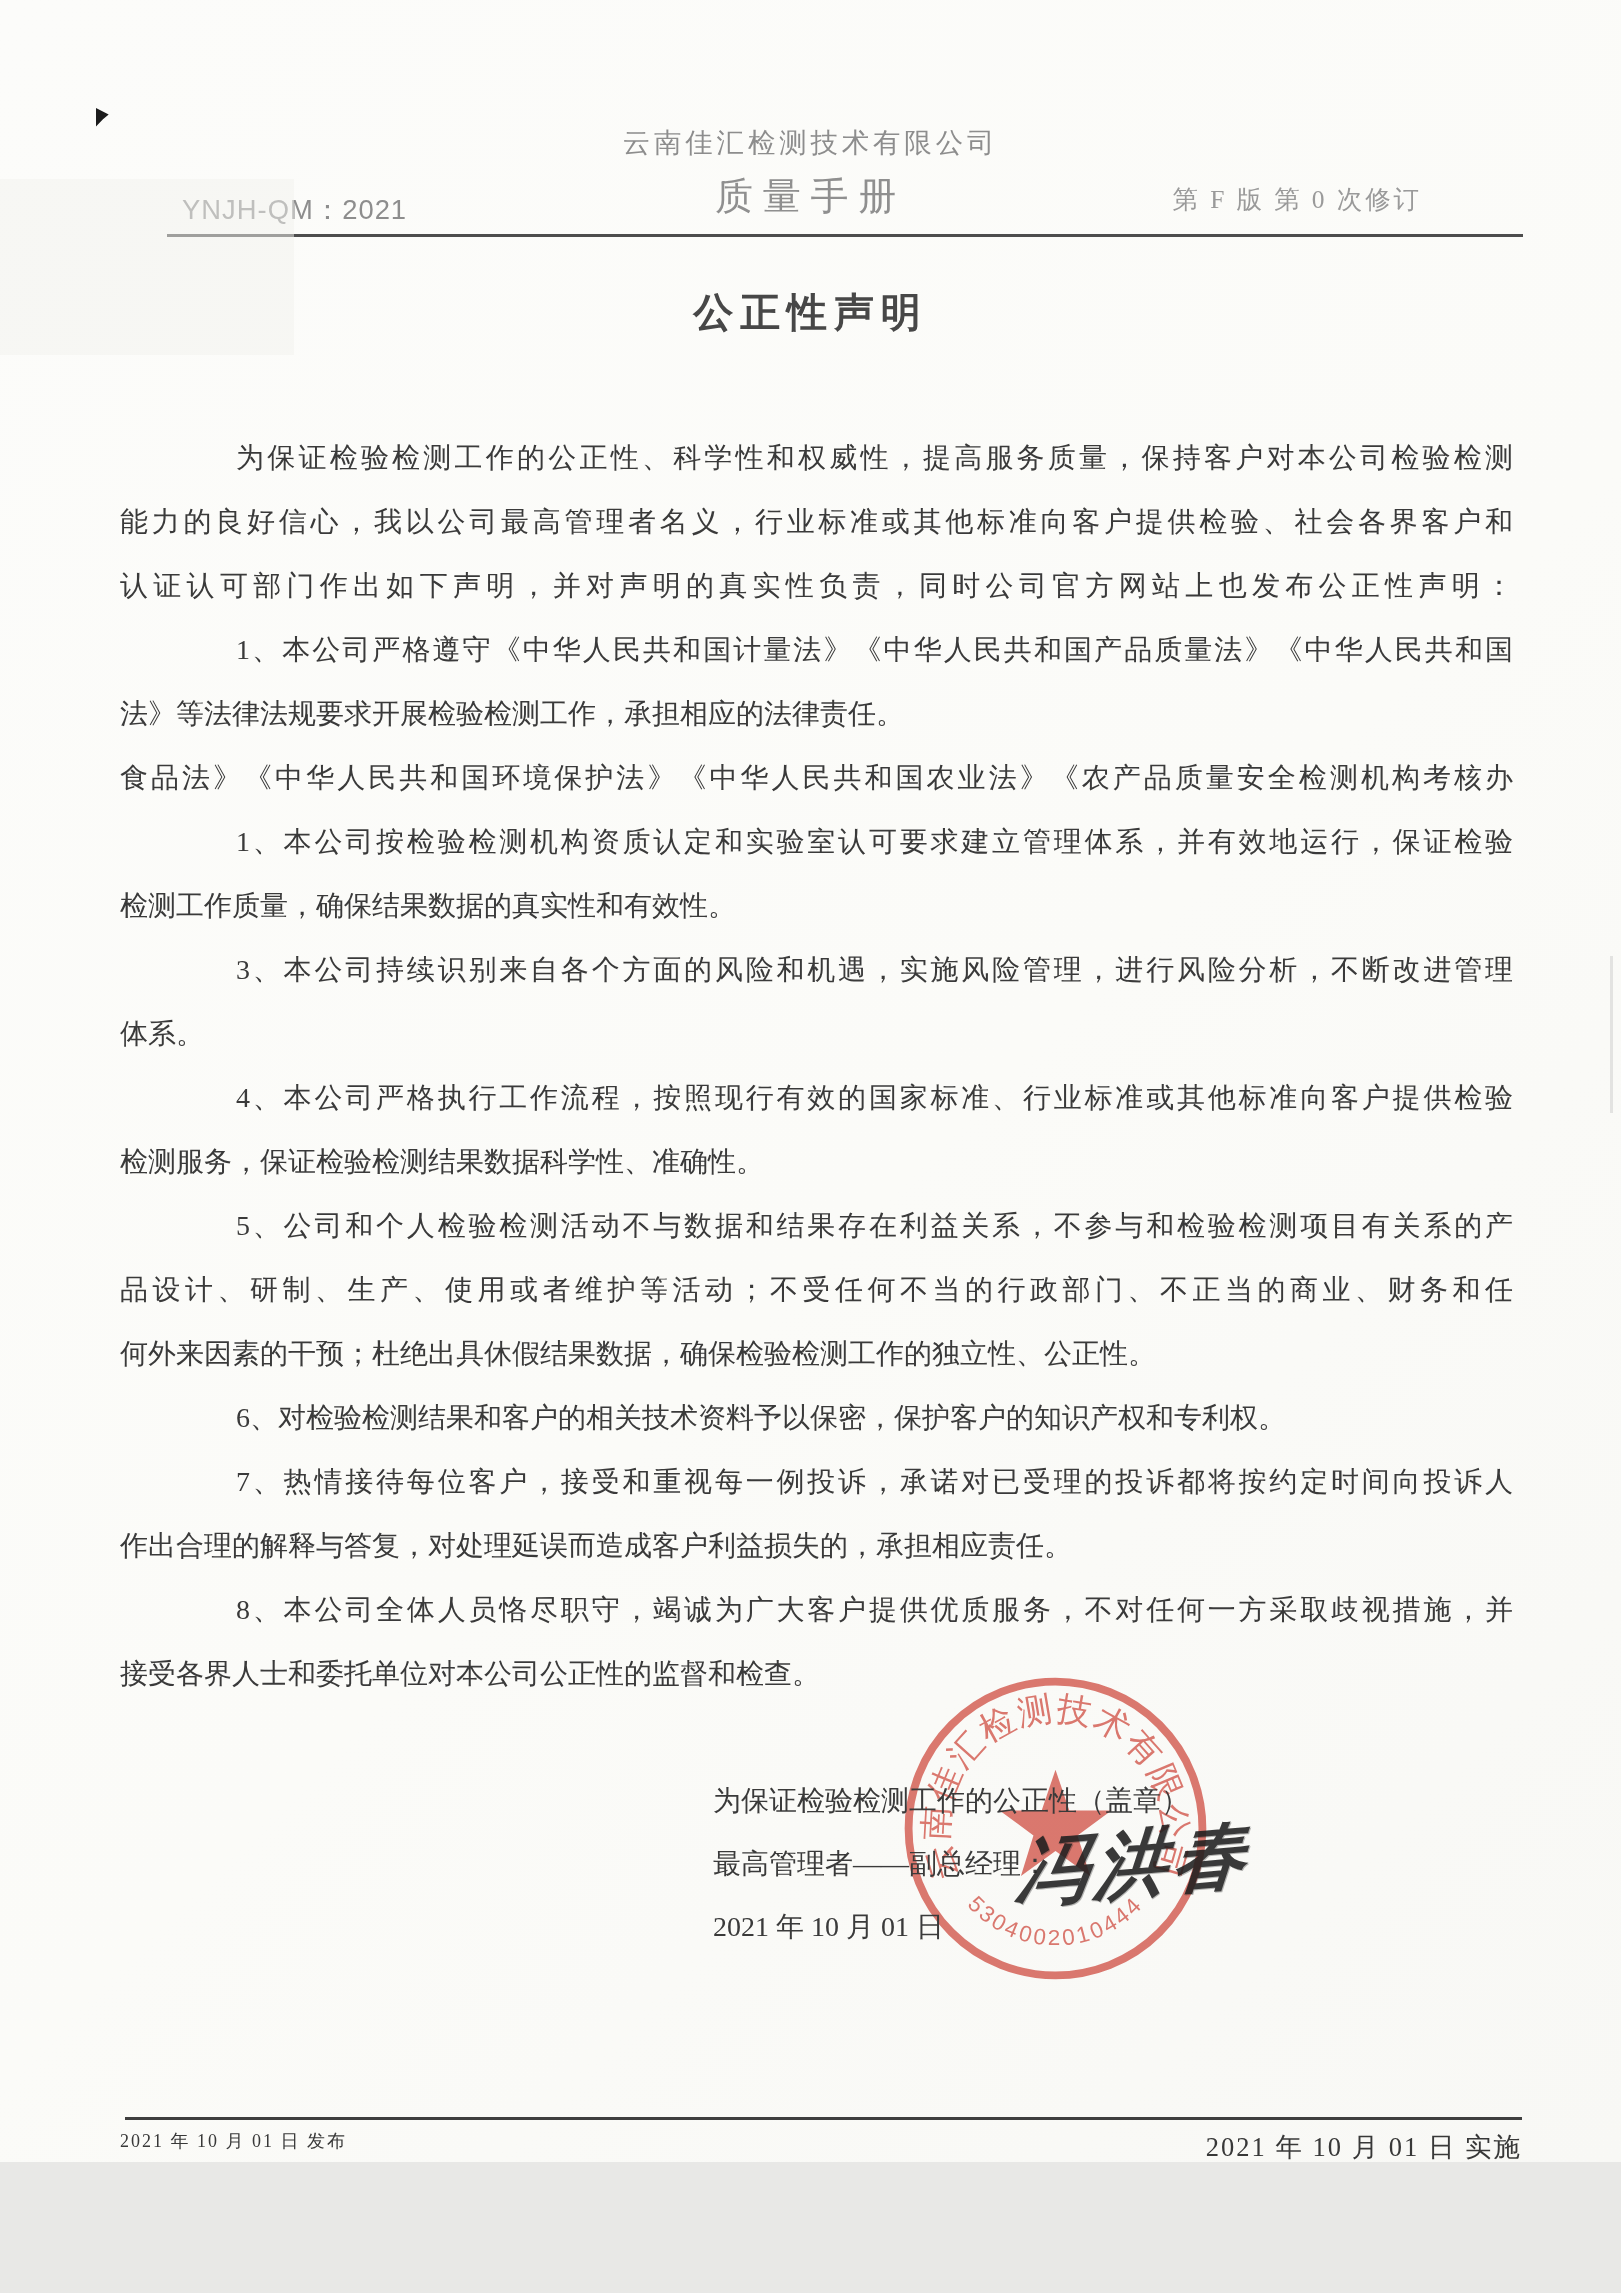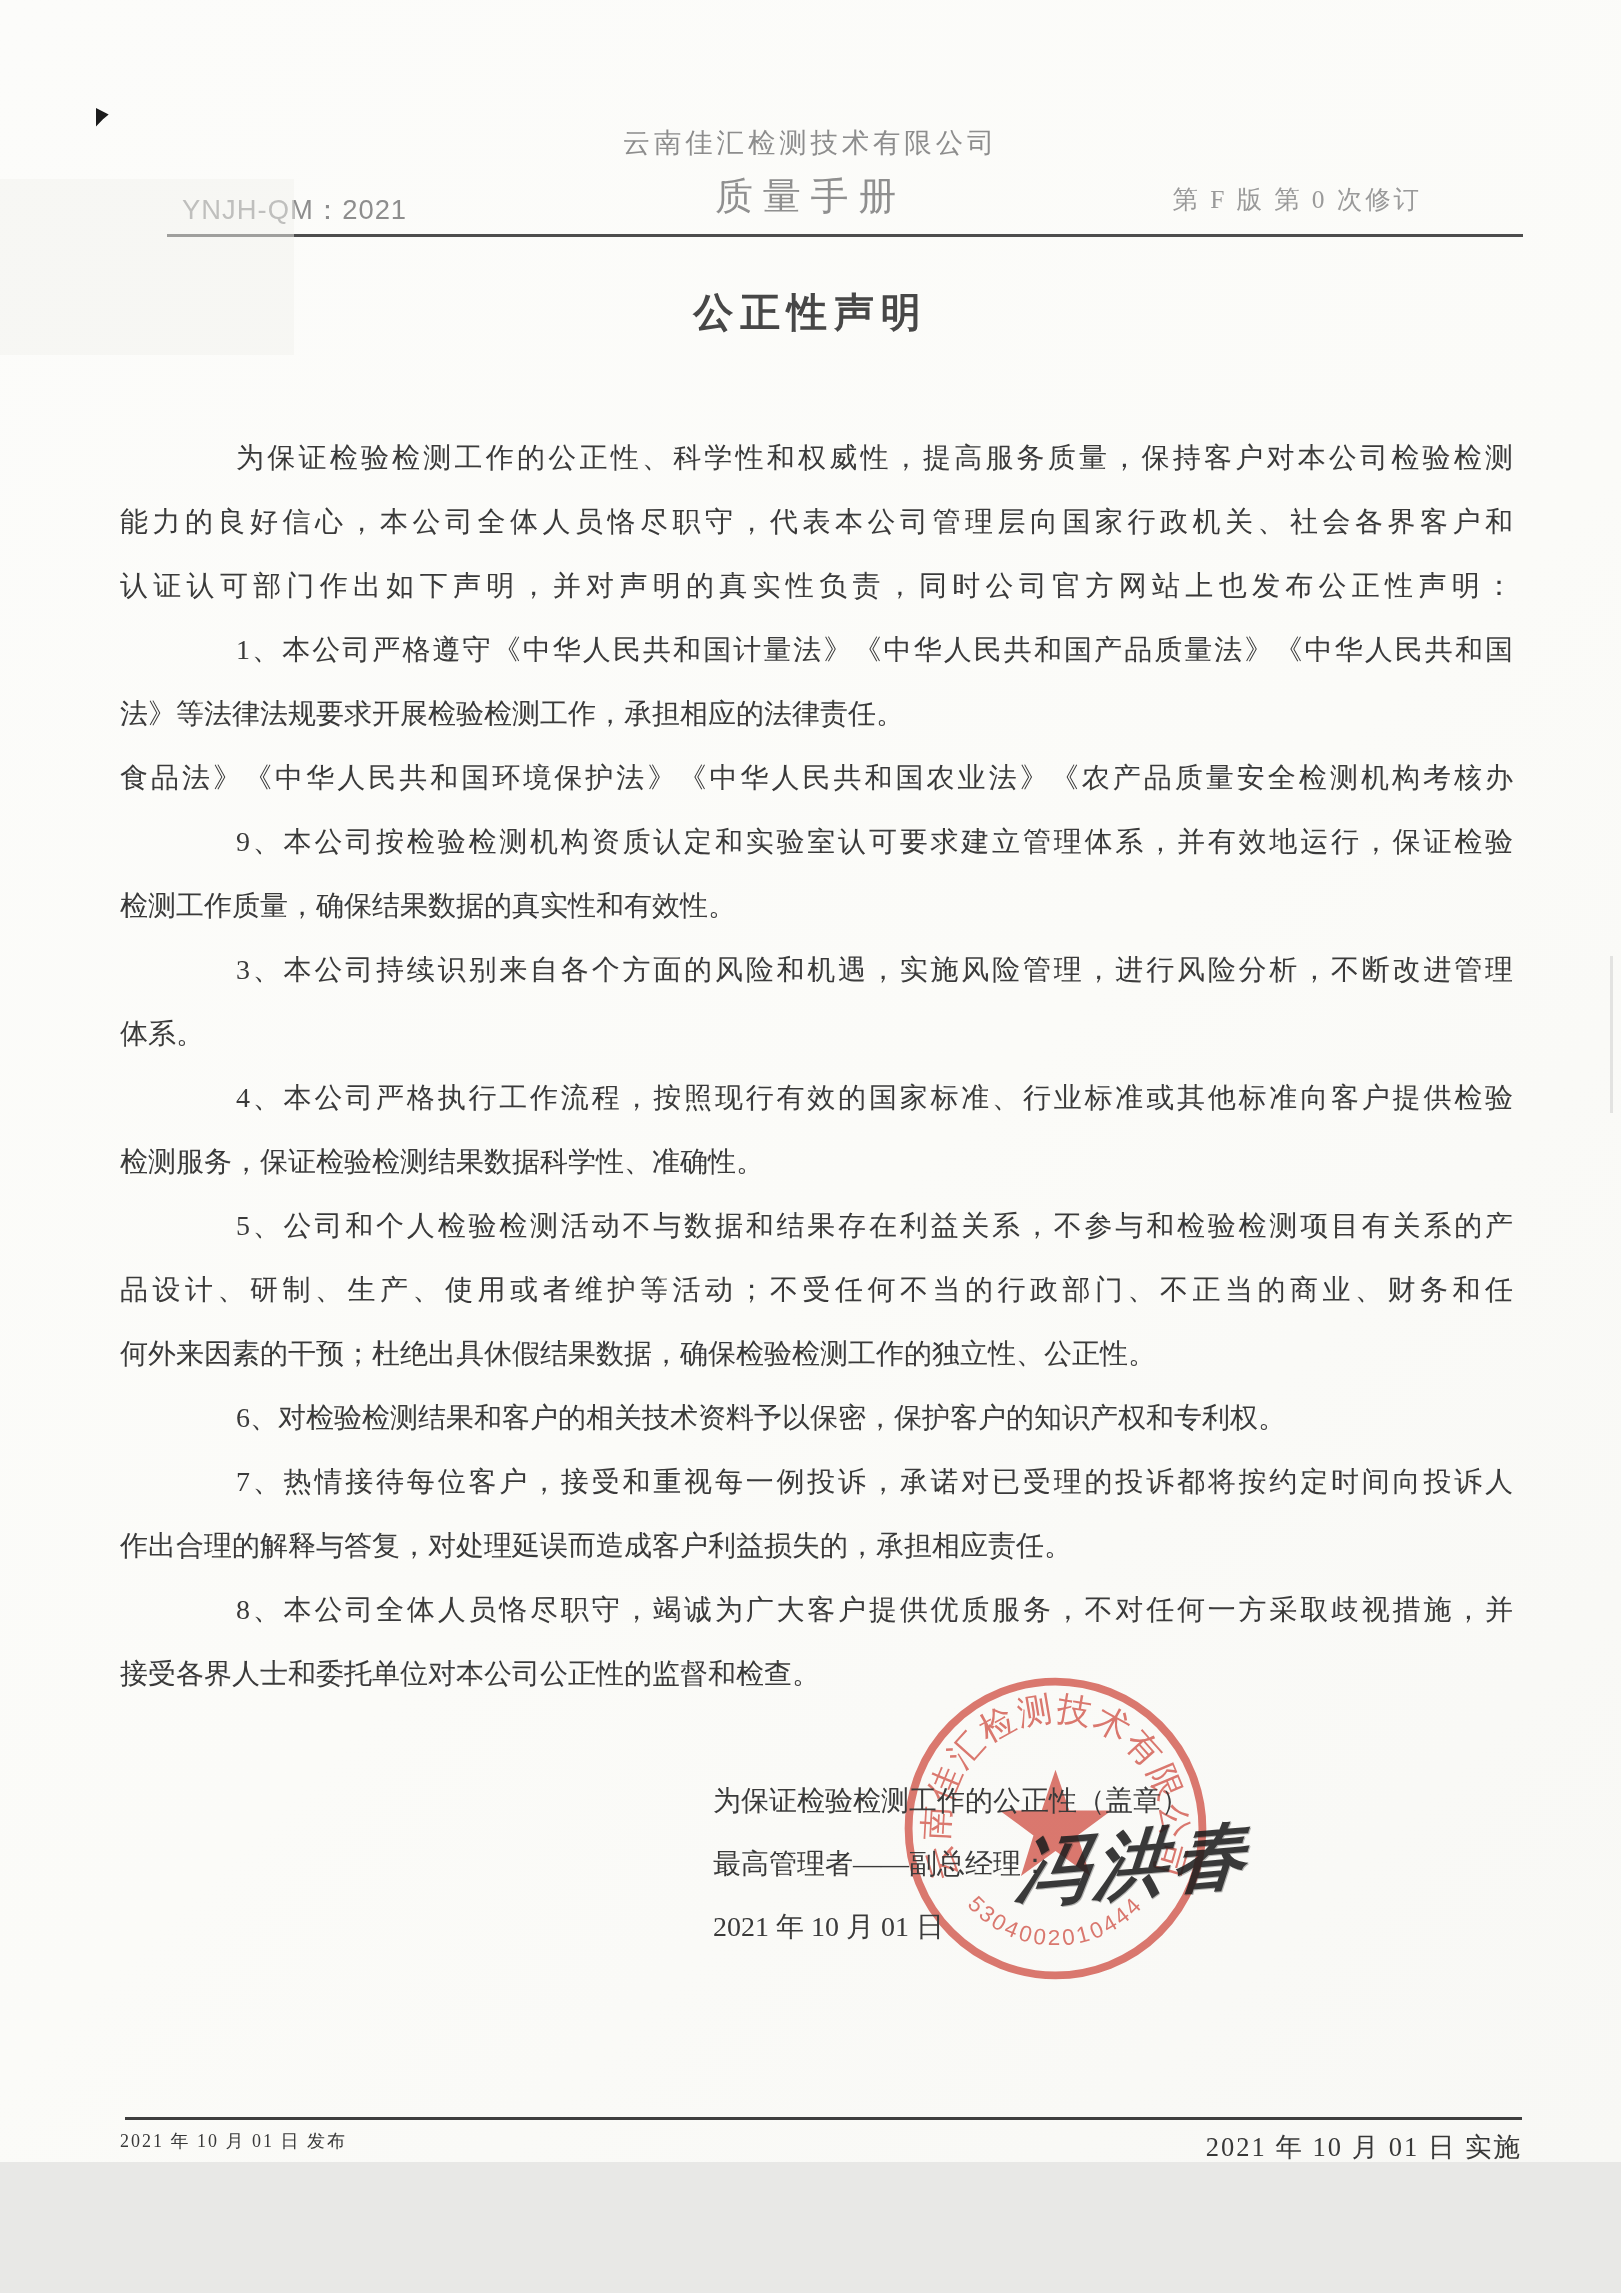--- a/index.html
+++ b/index.html
@@ -103,26 +103,26 @@
   <div class="hdr-company">云南佳汇检测技术有限公司</div>
   <div class="hdr-manual">质量手册</div>
   <div class="hdr-code">YNJH-QM：2021</div>
   <div class="hdr-edition">第 F 版 第 0 次修订</div>
   <div class="hdr-rule"></div>
 
   <div class="doc-title">公正性声明</div>
 
   <div class="body-text">
       <div class="bline ind fill">为保证检验检测工作的公正性、科学性和权威性，提高服务质量，保持客户对本公司检验检测</div>
-      <div class="bline fill">能力的良好信心，本公司全体人员恪尽职守，代表本公司管理层向国家行政机关、社会各界客户和</div>
+      <div class="bline fill">能力的良好信心，我以公司最高管理者名义，行业标准或其他标准向客户提供检验、社会各界客户和</div>
       <div class="bline fill">认证认可部门作出如下声明，并对声明的真实性负责，同时公司官方网站上也发布公正性声明：</div>
       <div class="bline ind fill">1、本公司严格遵守《中华人民共和国计量法》《中华人民共和国产品质量法》《中华人民共和国</div>
       <div class="bline">法》等法律法规要求开展检验检测工作，承担相应的法律责任。</div>
       <div class="bline fill">食品法》《中华人民共和国环境保护法》《中华人民共和国农业法》《农产品质量安全检测机构考核办</div>
-      <div class="bline ind fill">9、本公司按检验检测机构资质认定和实验室认可要求建立管理体系，并有效地运行，保证检验</div>
+      <div class="bline ind fill">1、本公司按检验检测机构资质认定和实验室认可要求建立管理体系，并有效地运行，保证检验</div>
       <div class="bline">检测工作质量，确保结果数据的真实性和有效性。</div>
       <div class="bline ind fill">3、本公司持续识别来自各个方面的风险和机遇，实施风险管理，进行风险分析，不断改进管理</div>
       <div class="bline">体系。</div>
       <div class="bline ind fill">4、本公司严格执行工作流程，按照现行有效的国家标准、行业标准或其他标准向客户提供检验</div>
       <div class="bline">检测服务，保证检验检测结果数据科学性、准确性。</div>
       <div class="bline ind fill">5、公司和个人检验检测活动不与数据和结果存在利益关系，不参与和检验检测项目有关系的产</div>
       <div class="bline fill">品设计、研制、生产、使用或者维护等活动；不受任何不当的行政部门、不正当的商业、财务和任</div>
       <div class="bline">何外来因素的干预；杜绝出具休假结果数据，确保检验检测工作的独立性、公正性。</div>
       <div class="bline ind">6、对检验检测结果和客户的相关技术资料予以保密，保护客户的知识产权和专利权。</div>
       <div class="bline ind fill">7、热情接待每位客户，接受和重视每一例投诉，承诺对已受理的投诉都将按约定时间向投诉人</div>

